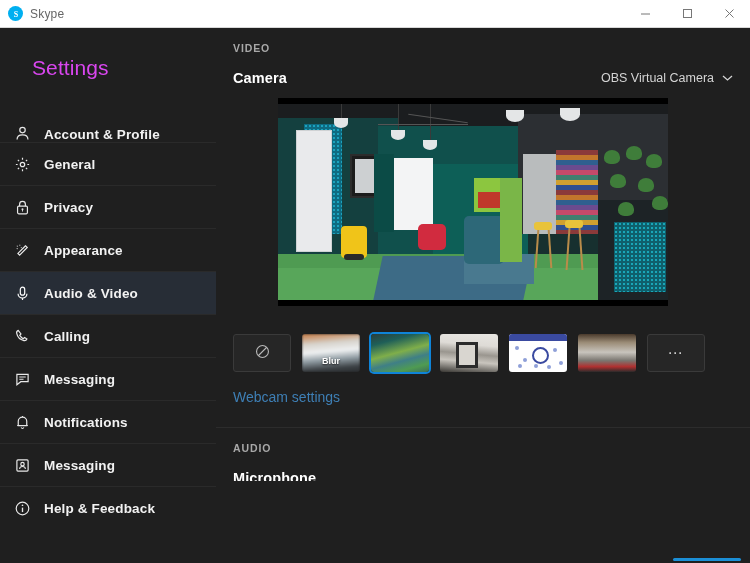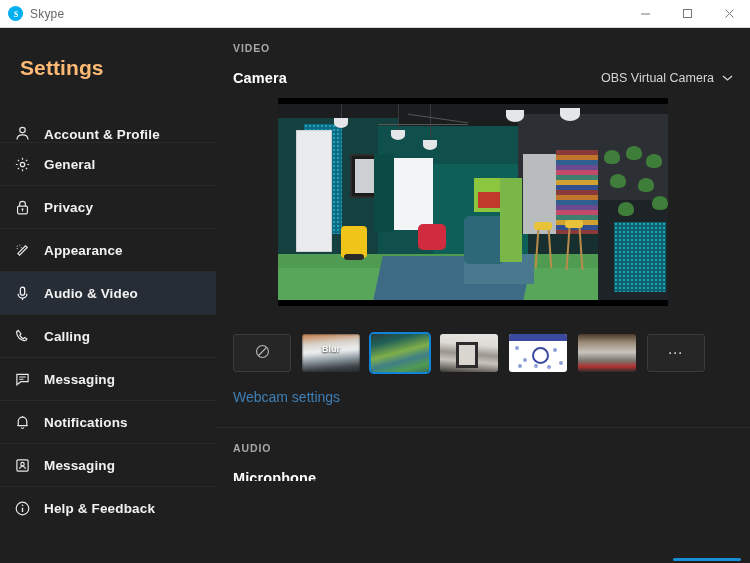--- a/index.html
+++ b/index.html
@@ -31,22 +31,22 @@
     flex:0 0 auto;
   }
   .tb-btn svg{display:block;}
 
   
   .sidebar{
     position:absolute;left:0;top:28px;width:216px;height:535px;
     background:#1f1f1f;overflow:hidden;
   }
   .settings-title{
-    color:#fdba74;font-size:21px;font-weight:bold;
-    padding:28px 0 0 20px;letter-spacing:.1px;
+    color:#d946ef;font-size:21px;font-weight:normal;
+    padding:28px 0 0 32px;letter-spacing:.1px;
   }
   .nav{margin-top:19px;}
   .nav-item{
     position:relative;height:43px;display:flex;align-items:center;
     padding-left:14px;box-sizing:border-box;
     border-top:1px solid #2a2a2a;
     cursor:default;
   }
   .nav-item:first-child{border-top:none;align-items:flex-end;}
   .nav-item.active{background:#272d36;}
@@ -137,21 +137,21 @@
   
   .bg-title{color:#ffffff;font-size:13px;font-weight:bold;padding-left:17px;}
   .thumbs{display:flex;align-items:center;padding-left:17px;}
   .thumb{
     width:58px;height:38px;border-radius:3px;margin-right:11px;
     position:relative;overflow:hidden;box-sizing:border-box;cursor:default;flex:0 0 auto;
   }
   .thumb.plain{background:#262626;border:1px solid #3a3a3a;display:flex;align-items:center;justify-content:center;}
   .thumb.selected{box-shadow:0 0 0 2px #0f84d8;}
   .thumb-label{
-    position:absolute;left:0;right:0;bottom:18px;text-align:center;
+    position:absolute;left:0;right:0;bottom:6px;text-align:center;
     color:#fff;font-size:9px;font-weight:bold;text-shadow:0 1px 2px rgba(0,0,0,.8);
   }
   .t-blur{background:linear-gradient(175deg,#c47a44 0%,#d7d3cc 26%,#eef0f1 46%,#8e9aa1 66%,#3c4145 86%,#2a2d30 100%);filter:blur(1px);}
   .t-office{background:linear-gradient(165deg,#2a3d3c 0%,#1f5f58 22%,#7fae4a 48%,#3f7f86 66%,#4f9b52 84%,#3c6f57 100%);}
   .t-room{background:linear-gradient(185deg,#e8e6e2 0%,#dedbd6 30%,#9a968f 52%,#c9c5be 70%,#3a3834 100%);}
   .t-snow{background:#ffffff;}
   .t-snow .band{position:absolute;left:0;right:0;top:0;height:7px;background:#3a4aa0;}
   .t-snow .flake{position:absolute;width:4px;height:4px;border-radius:50%;background:#8fa0d8;}
   .t-snow .medal{position:absolute;left:23px;top:13px;width:13px;height:13px;border-radius:50%;border:2px solid #3a4aa0;}
   .t-cafe{background:linear-gradient(180deg,#4a3a2c 0%,#9a8b76 22%,#c8c4bd 48%,#7a7670 70%,#b03030 86%,#2b2b2b 100%);}

